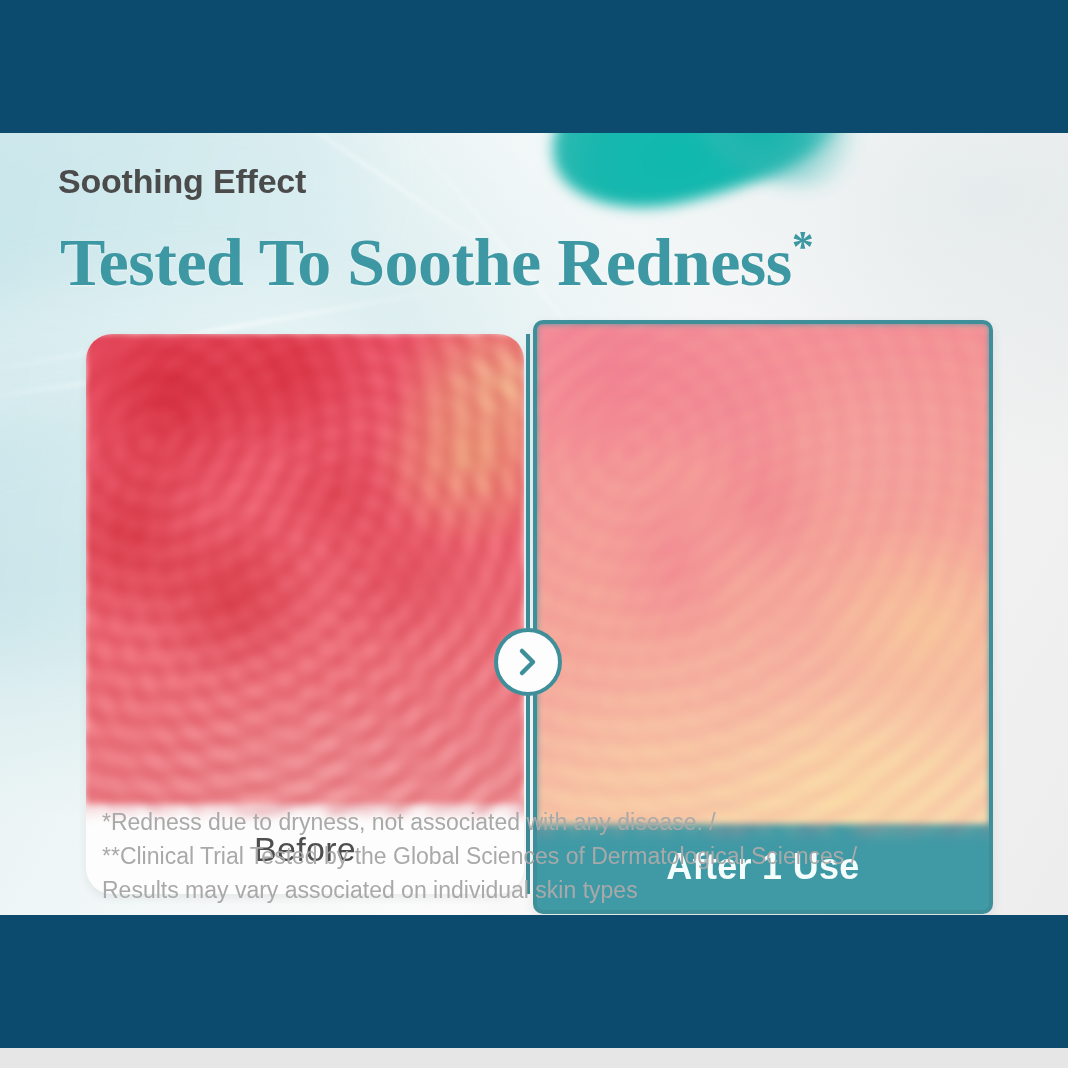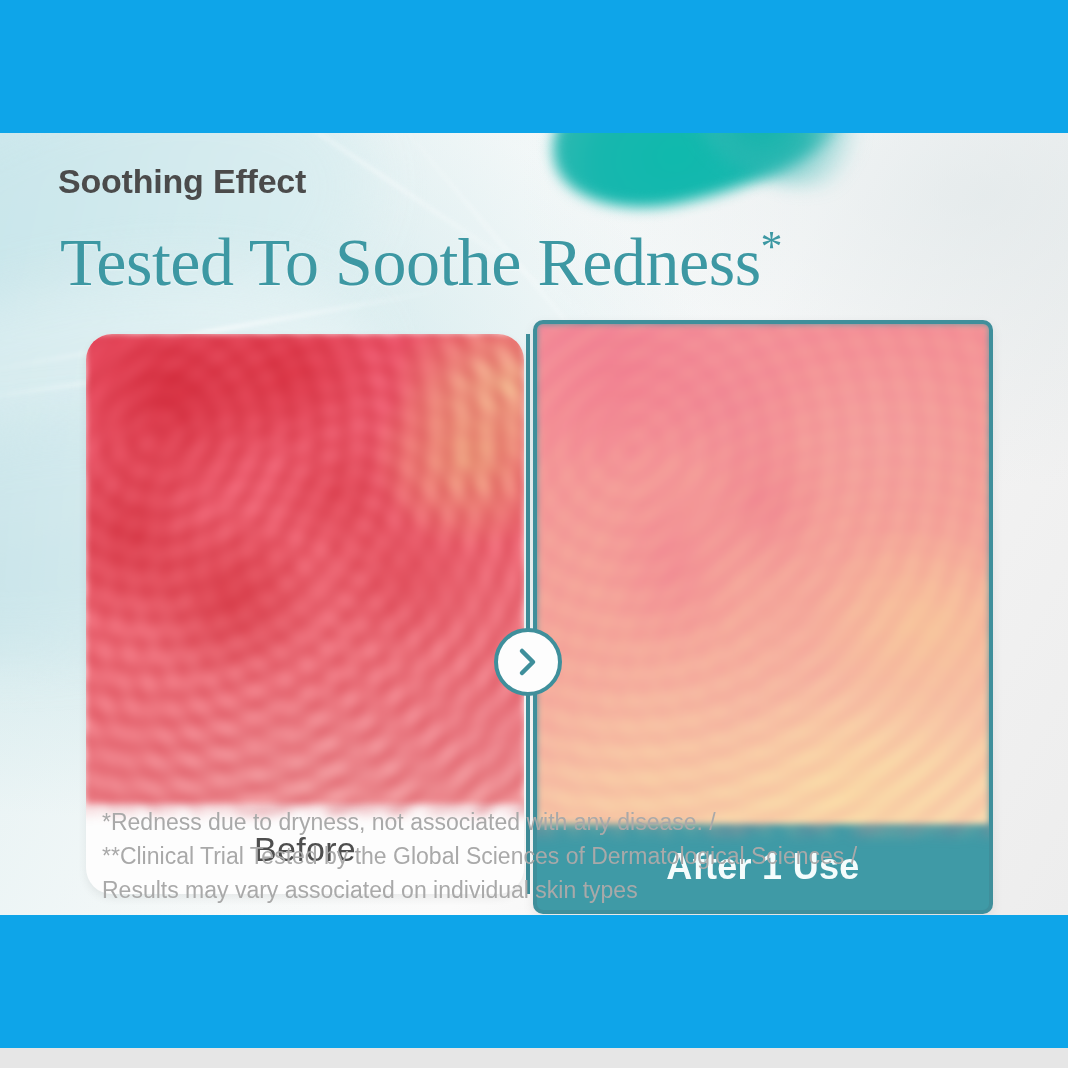--- a/index.html
+++ b/index.html
@@ -7,21 +7,21 @@
   html, body {
     width:1068px; height:1068px;
     background:#e6e6e6;
     font-family:"Liberation Sans", sans-serif;
     overflow:hidden;
   }
 
   #stage {
     position:relative;
     width:1068px; height:1048px;
-    background:#0ea5e9;
+    background:#0c4a6e;
   }
 
   
   #band {
     position:absolute;
     left:0; top:133px;
     width:1068px; height:782px;
     overflow:hidden;
     background:
       radial-gradient(120% 95% at 6% 38%, rgba(176,218,224,0.92) 0%, rgba(200,229,233,0.55) 26%, rgba(238,245,246,0.10) 52%, rgba(255,255,255,0) 70%),
@@ -78,21 +78,21 @@
   
   #kicker {
     position:absolute; left:58px; top:29px;
     font-size:34px; font-weight:700; letter-spacing:-0.2px;
     color:#4b4b4b;
     white-space:nowrap;
   }
   #headline {
     position:absolute; left:60px; top:88px;
     font-family:"Liberation Serif", serif;
-    font-size:68px; font-weight:400; letter-spacing:-0.5px;
+    font-size:68px; font-weight:700; letter-spacing:-0.5px;
     color:#3d98a3;
     white-space:nowrap;
     text-shadow:0 1px 2px rgba(255,255,255,.6);
   }
   #headline .ast { font-size:44px; vertical-align:super; }
 
   
   #compare { position:absolute; left:12px; top:0; width:1068px; height:782px;margin-left:16px; }
 
   .card { position:absolute; overflow:hidden; }

